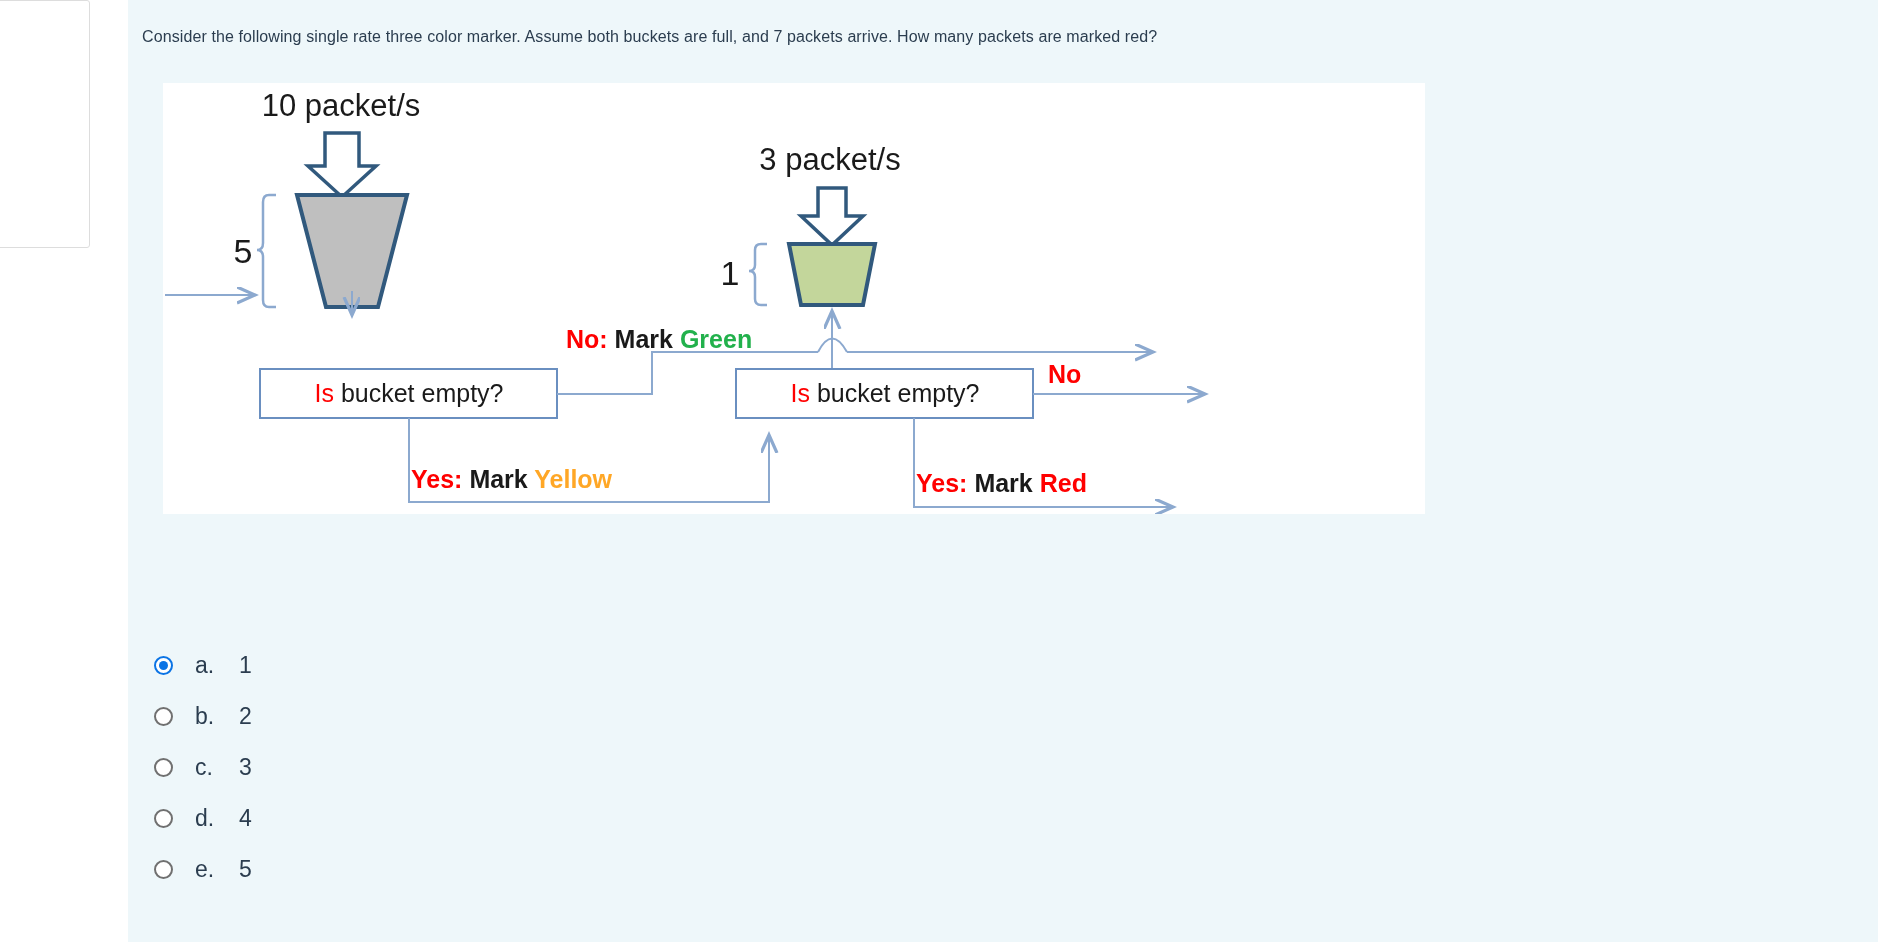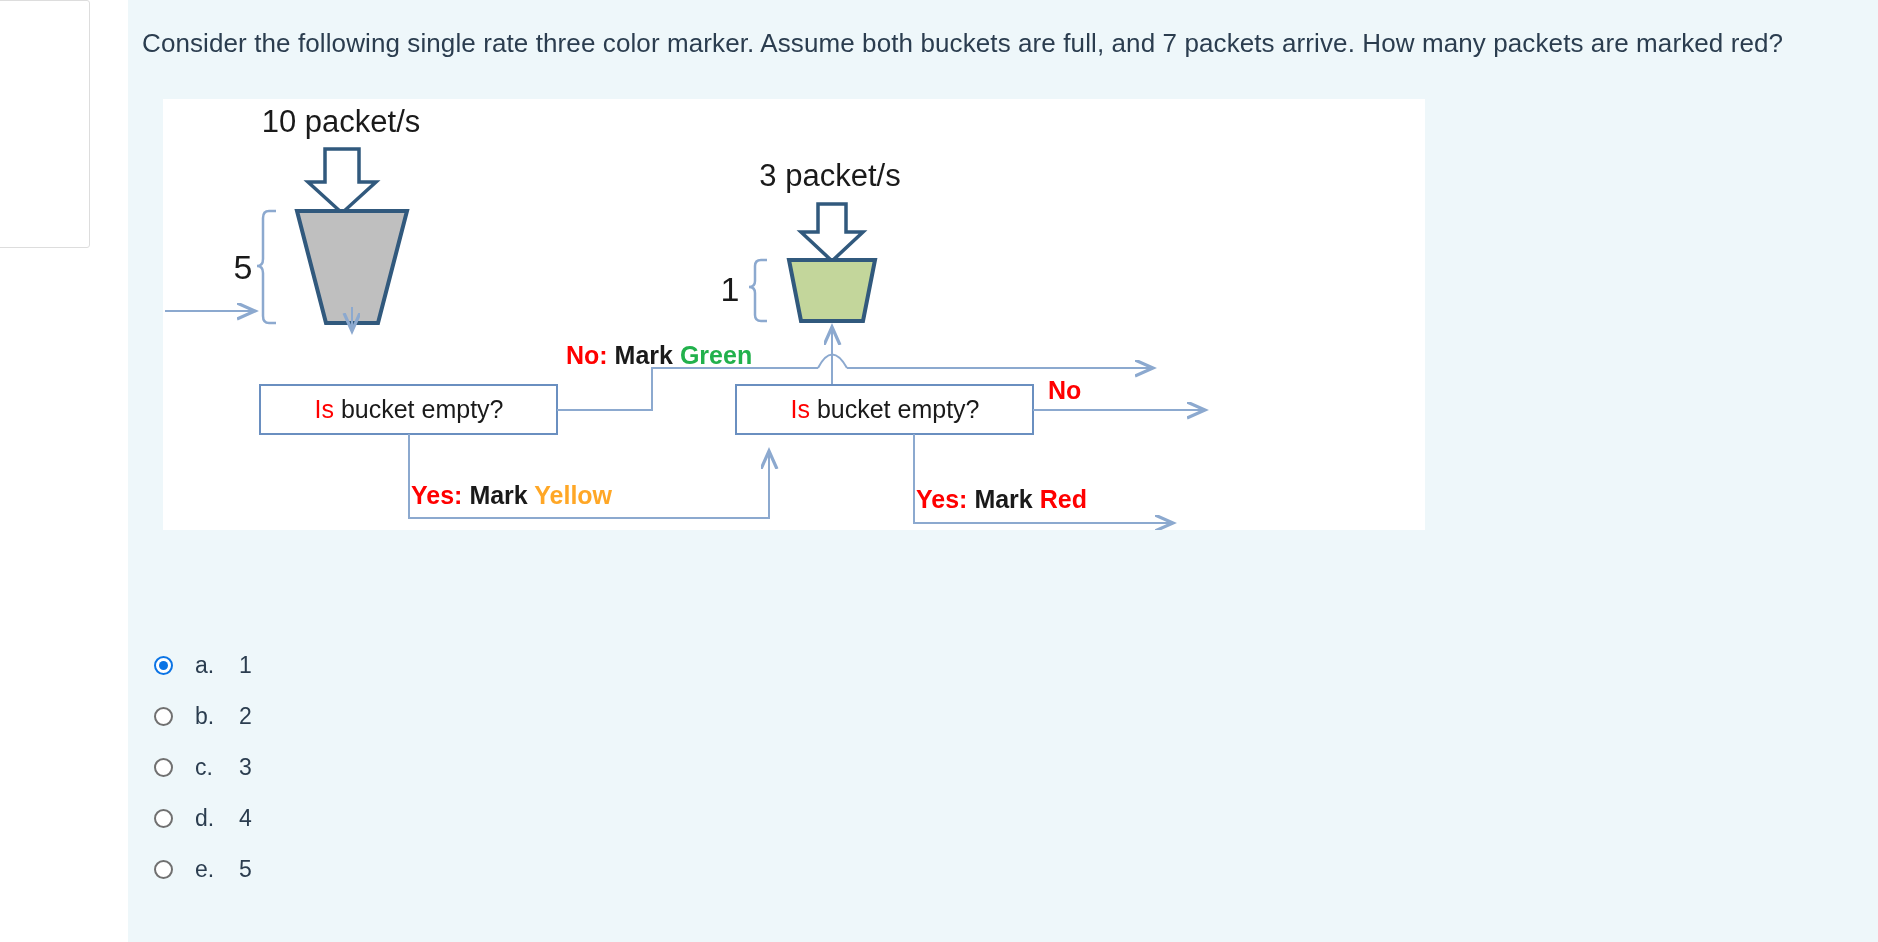--- a/index.html
+++ b/index.html
@@ -57,35 +57,34 @@
     width: 1750px;
     height: 942px;
     background: #eef7fa;
   }
 
   #question-text {
     position: absolute;
     left: 14px;
     top: 28px;
     width: 1730px;
-    font-size: 26px;
+    font-size: 16px;
     color: #2b3d4f;
     letter-spacing: 0.1px;
     white-space: nowrap;
   }
 
   
   #diagram-panel {
     position: absolute;
     left: 35px;
     top: 83px;
     width: 1262px;
     height: 431px;
     background: #ffffff;
-    margin-top: 16px;
   }
   #diagram-svg {
     display: block;
     width: 1262px;
     height: 431px;
   }
 
   
   #answer-list {
     position: absolute;

